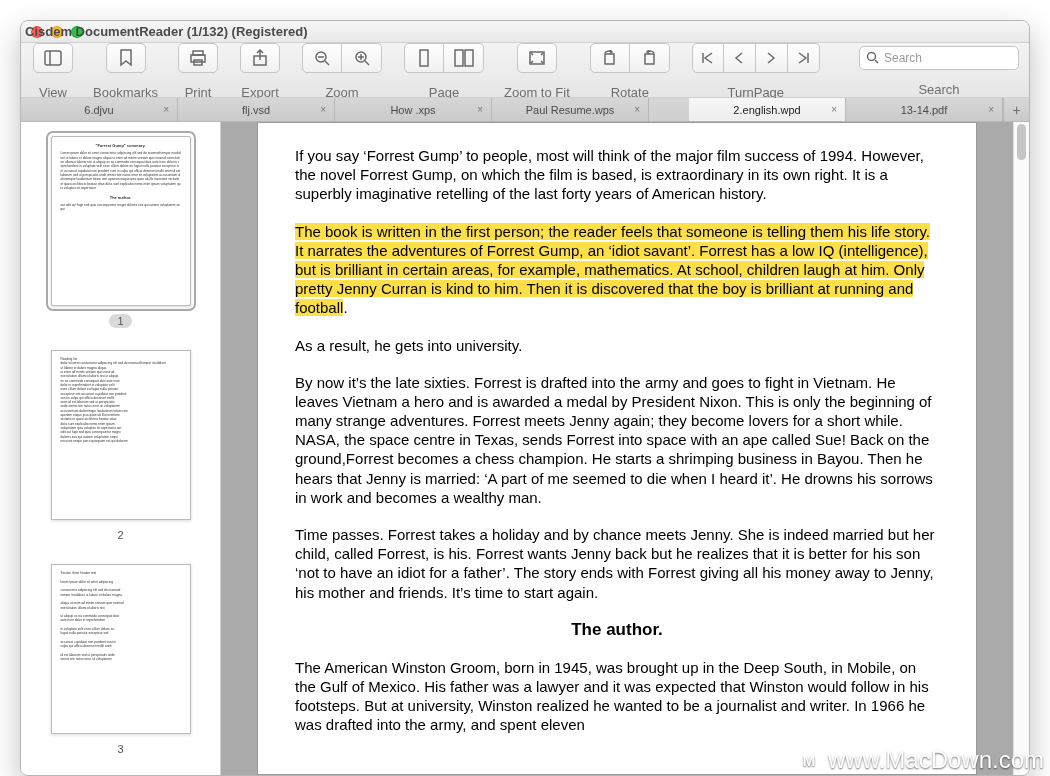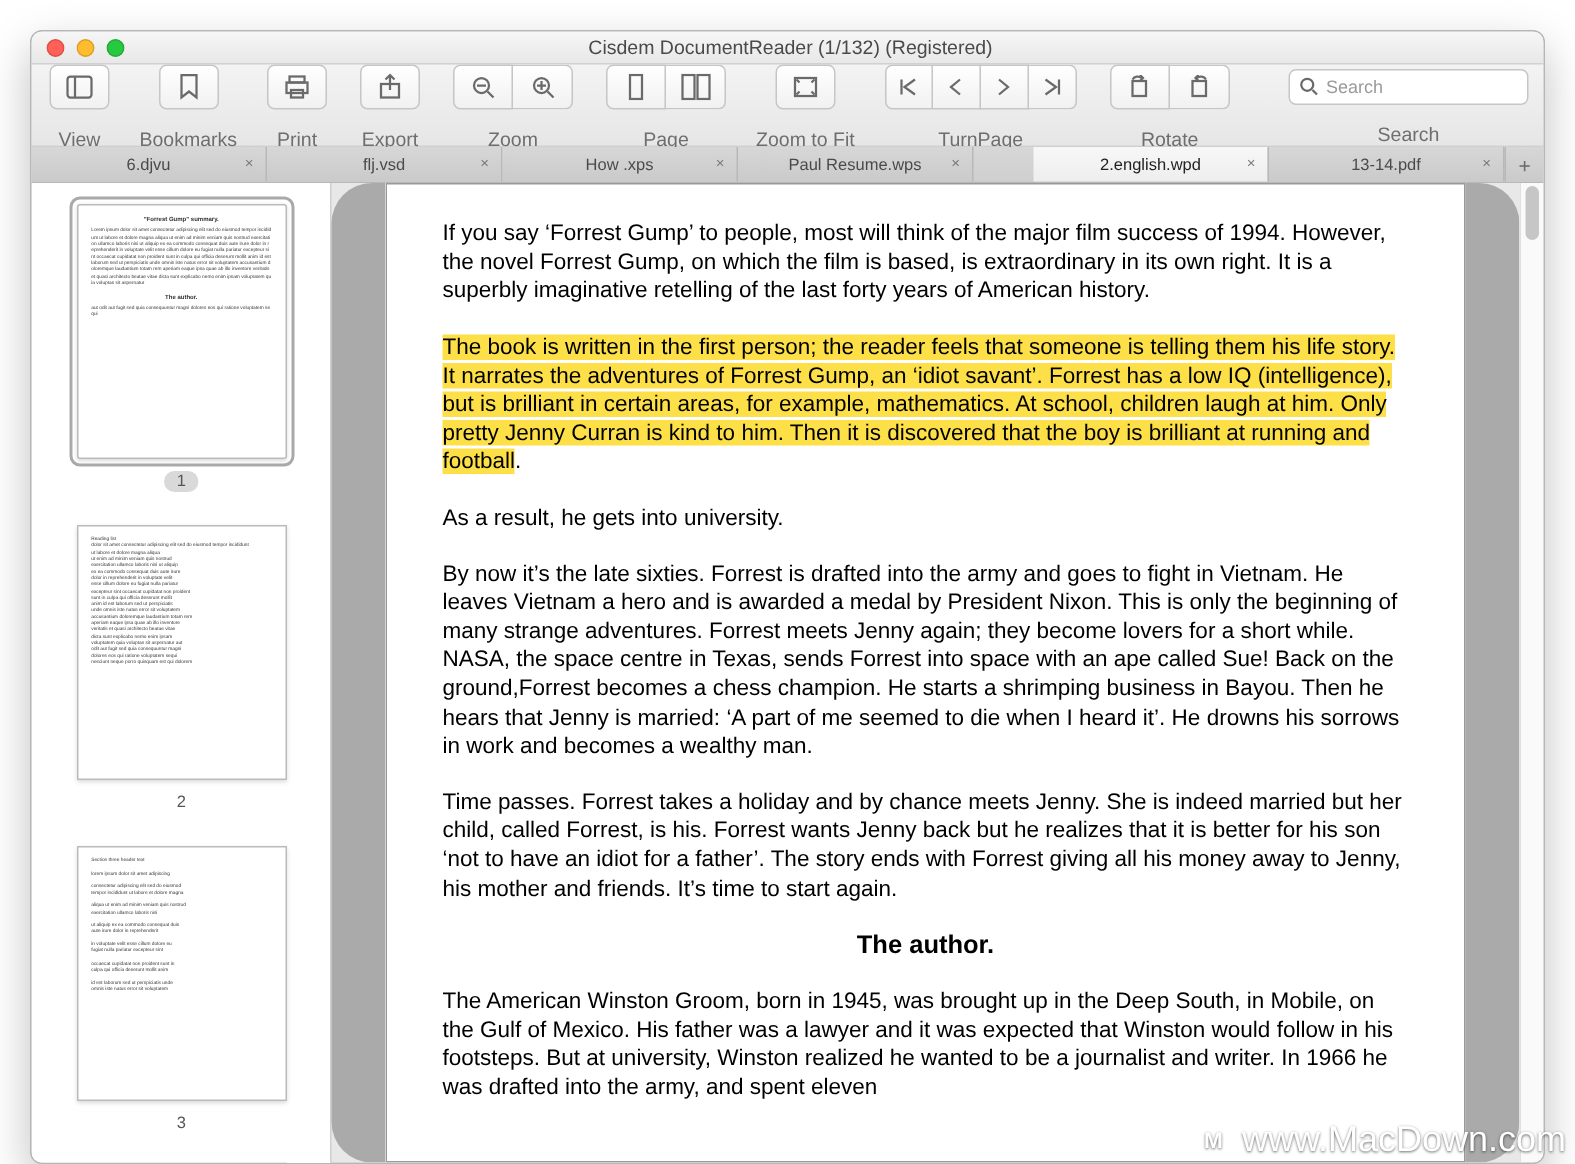--- a/index.html
+++ b/index.html
@@ -24,21 +24,21 @@
   background: linear-gradient(#f6f6f6, #e8e8e8);
   border-bottom: 1px solid #d1d1d1;
   display: flex; align-items: center;
   position: relative;
 }
 .traffic { display: flex; gap: 8px; padding-left: 10px; }
 .dot { width: 12px; height: 12px; border-radius: 50%; border: 0.5px solid rgba(0,0,0,0.15); }
 .dot.red { background: #ff5f57; }
 .dot.yellow { background: #febc2e; }
 .dot.green { background: #28c840; }
-.title { position: absolute; left: 4px; right: 0; text-align: center; font-size: 13px; color: #4a4a4a; }
+.title { position: absolute; left: 4px; right: 0; text-align: left; font-size: 13px; color: #4a4a4a; font-weight: bold; }
 
 .toolbar {
   height: 55px;
   background: linear-gradient(#f3f3f3, #e6e6e6);
   border-bottom: 1px solid #cfcfcf;
   display: flex; align-items: center;
   padding: 4px 10px 2px 10px;
   gap: 18px;
 }
 .tool-group { display: flex; flex-direction: column; align-items: center; gap: 12px; }
@@ -107,21 +107,20 @@
 .thumb .micro {
   font-size: 3.2px; line-height: 1.35; color: #333;
   padding: 6px 9px; word-break: break-all;
 }
 .thumb .micro-title { font-weight: bold; text-align: center; font-size: 4px; margin-bottom: 3px; }
 
 .viewer {
   flex: 1; background: #aaa; overflow: auto;
   display: flex; justify-content: center;
   padding: 0 0 0 0;
-  border-radius: 27px;
 }
 .page {
   width: 720px; background: #fff;
   box-shadow: 0 0 0 1px #999 inset;
   padding: 24px 38px;
   margin: 0;
   font-family: Arial, Helvetica, sans-serif;
 }
 .page p { font-size: 15px; line-height: 1.28; color: #000; margin-bottom: 18px; }
 .page .sel { background: #fde047; }
@@ -252,20 +251,38 @@
               <rect x="2" y="2" width="14" height="12"></rect>
               <path d="M5 5 l-2-2 M13 5 l2-2 M5 11 l-2 2 M13 11 l2 2"></path>
             </svg>
         </div>
       </div>
       <div class="tool-label">Zoom to Fit</div>
     </div>
 
     <div class="tool-group">
       <div class="tool-buttons">
+        <div class="btn joined-left">
+          <svg class="icon" width="18" height="16">
+              <rect x="4" y="4" width="9" height="10"></rect>
+              <path d="M4 3 a4 4 0 0 1 6 -1 M9 0 l2 2 -2 2"></path>
+            </svg>
+        </div>
+        <div class="btn joined-right">
+          <svg class="icon" width="18" height="16">
+              <rect x="5" y="4" width="9" height="10"></rect>
+              <path d="M14 3 a4 4 0 0 0 -6 -1 M9 0 l-2 2 2 2"></path>
+            </svg>
+        </div>
+      </div>
+      <div class="tool-label">Rotate</div>
+    </div>
+
+    <div class="tool-group">
+      <div class="tool-buttons">
         <div class="btn joined-left" style="min-width:32px">
           <svg class="icon" width="14" height="14">
               <line x1="2" y1="2" x2="2" y2="12"></line>
               <path d="M11 2 L4 7 L11 12"></path>
             </svg>
         </div>
         <div class="btn joined-mid" style="min-width:32px">
           <svg class="icon" width="12" height="14">
               <path d="M9 2 L3 7 L9 12"></path>
             </svg>
@@ -276,38 +293,20 @@
             </svg>
         </div>
         <div class="btn joined-right" style="min-width:32px">
           <svg class="icon" width="14" height="14">
               <path d="M3 2 L10 7 L3 12"></path>
               <line x1="12" y1="2" x2="12" y2="12"></line>
             </svg>
         </div>
       </div>
       <div class="tool-label">TurnPage</div>
-    </div>
-
-    <div class="tool-group">
-      <div class="tool-buttons">
-        <div class="btn joined-left">
-          <svg class="icon" width="18" height="16">
-              <rect x="4" y="4" width="9" height="10"></rect>
-              <path d="M4 3 a4 4 0 0 1 6 -1 M9 0 l2 2 -2 2"></path>
-            </svg>
-        </div>
-        <div class="btn joined-right">
-          <svg class="icon" width="18" height="16">
-              <rect x="5" y="4" width="9" height="10"></rect>
-              <path d="M14 3 a4 4 0 0 0 -6 -1 M9 0 l-2 2 2 2"></path>
-            </svg>
-        </div>
-      </div>
-      <div class="tool-label">Rotate</div>
     </div>
 
     <div class="spacer"></div>
 
     <div class="tool-group">
       <div class="search-box">
         <svg class="icon" width="13" height="13">
             <circle cx="5.5" cy="5.5" r="4"></circle>
             <line x1="9" y1="9" x2="12" y2="12"></line>
           </svg>

